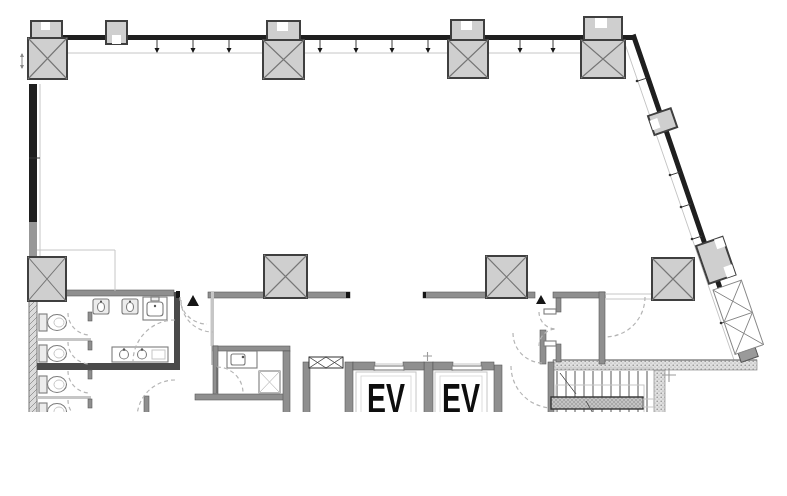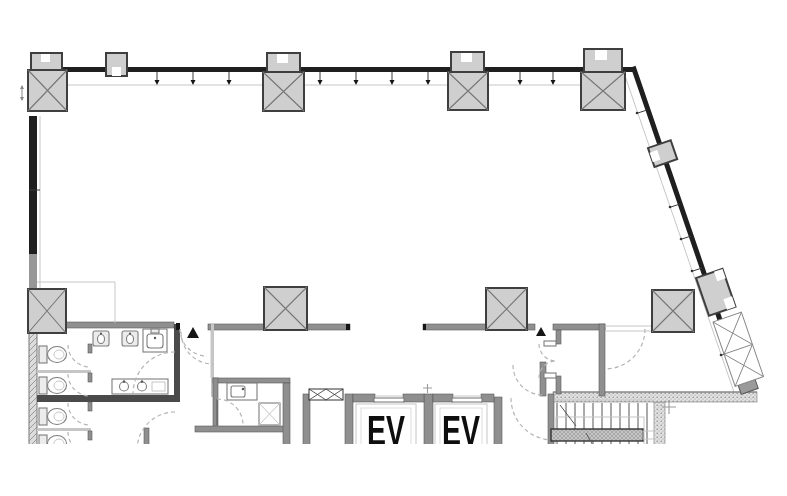--- a/index.html
+++ b/index.html
@@ -1,17 +1,17 @@
 <!DOCTYPE html>
 <html style="--c-background: #ffffff; --c-wall: #1f1f1f; --c-interior-wall: #8f8f8f; --c-interior-wall-dark: #4a4a4a; --c-column-fill: #cfcfcf; --c-column-border: #3f3f3f; --c-brace: #767676; --c-light-line: #c6c6c6; --c-fixture: #7d7d7d; --c-door-arc: #b5b5b5; --c-stair-line: #565656; --c-label-text: #0e0e0e;"><head>
 <meta charset="utf-8">
 <style>
   html,body{margin:0;padding:0;background:#fff;}
   .page{width:787px;height:412px;position:relative;background:var(--c-background,#fff);overflow:hidden;
-        font-family:"Liberation Sans",sans-serif;margin-top:32px;}
+        font-family:"Liberation Sans",sans-serif;}
   svg{display:block;}
   
   .ext{fill:var(--c-wall);}
   .extline{stroke:var(--c-wall);stroke-width:5;fill:none;stroke-linecap:square;}
   
   .iw{fill:var(--c-interior-wall);stroke:#5a5a5a;stroke-width:.6;}
   .iwd{fill:var(--c-interior-wall-dark);}
   .iwl{fill:var(--c-light-line);}
   
   .col{fill:var(--c-column-fill);stroke:var(--c-column-border);stroke-width:2;}

